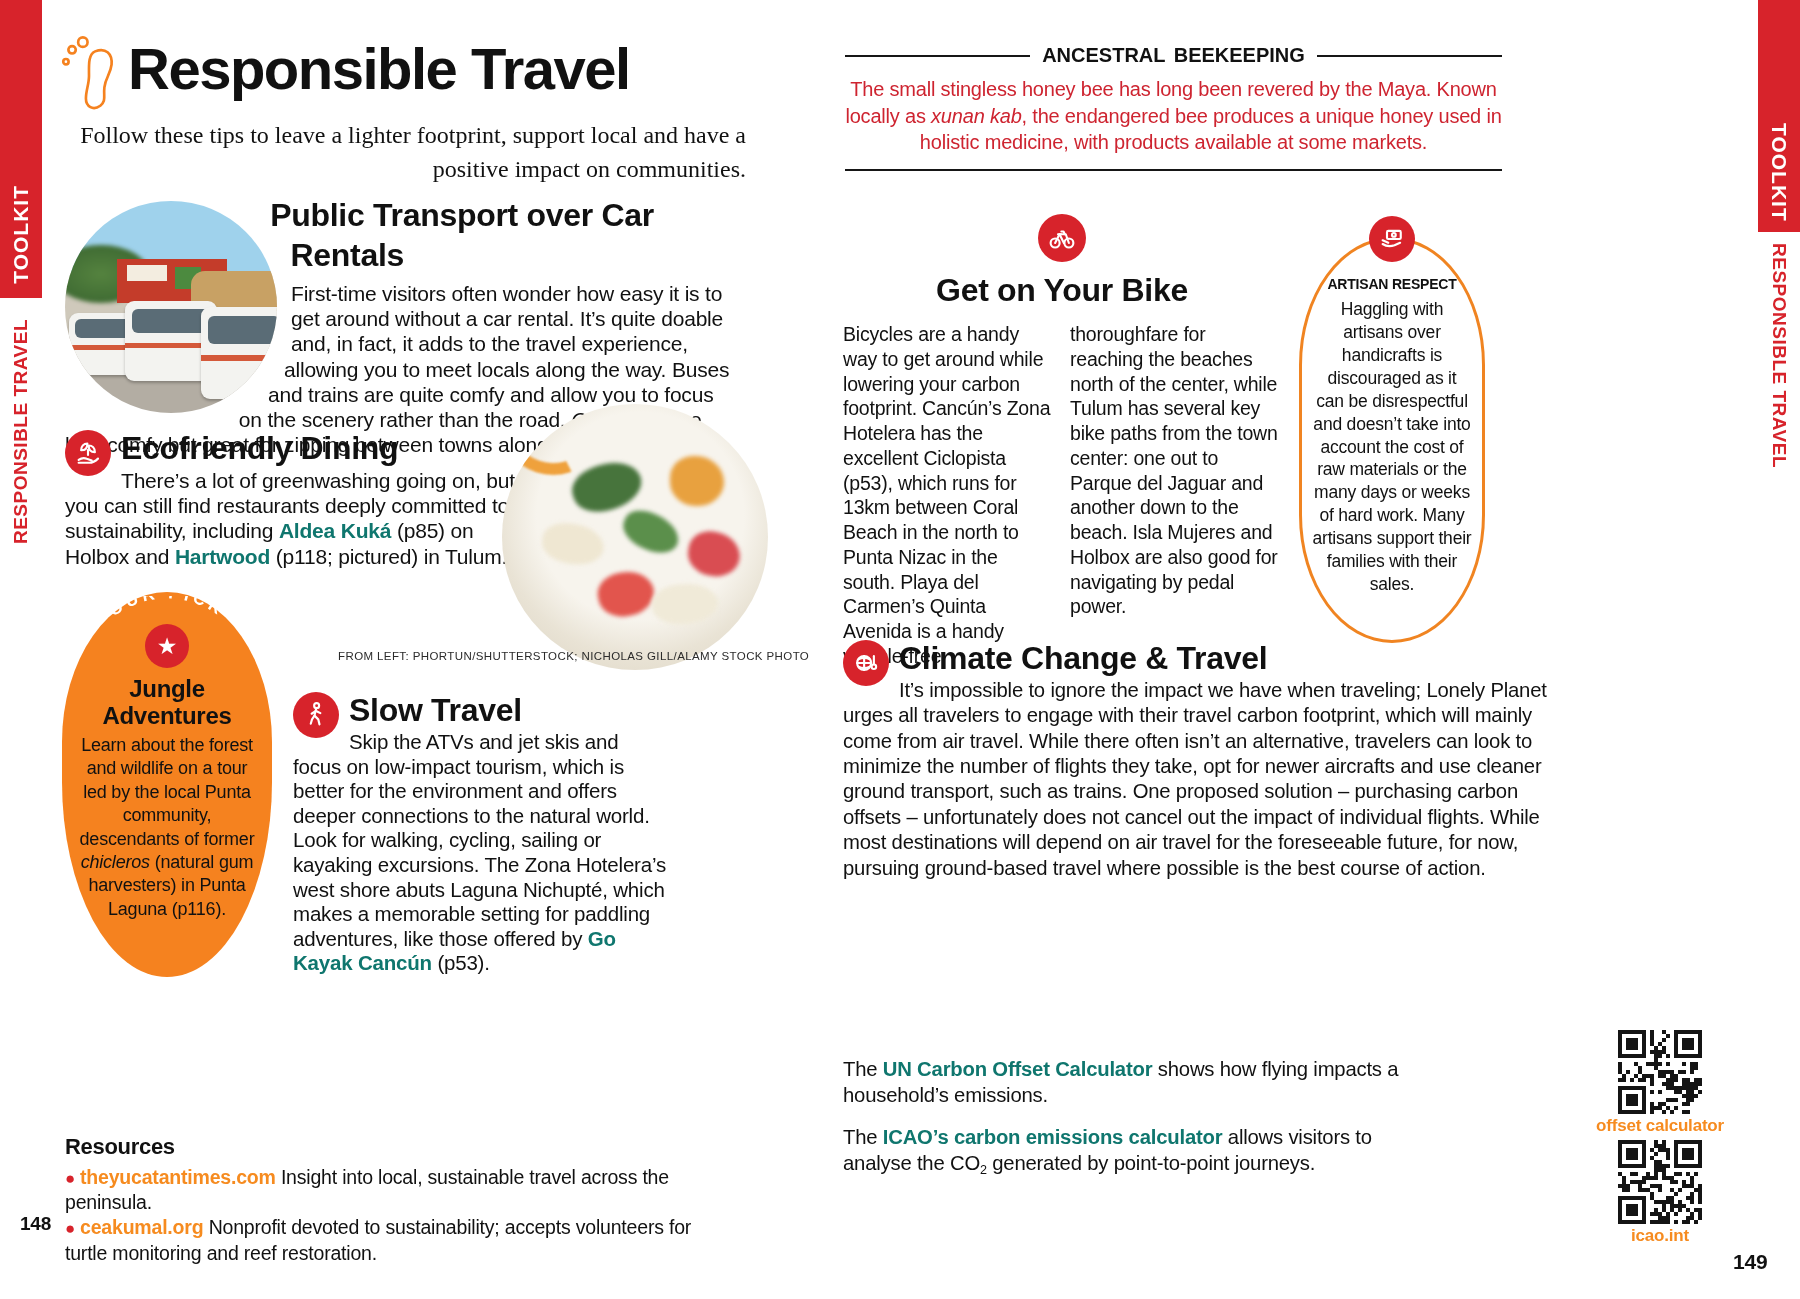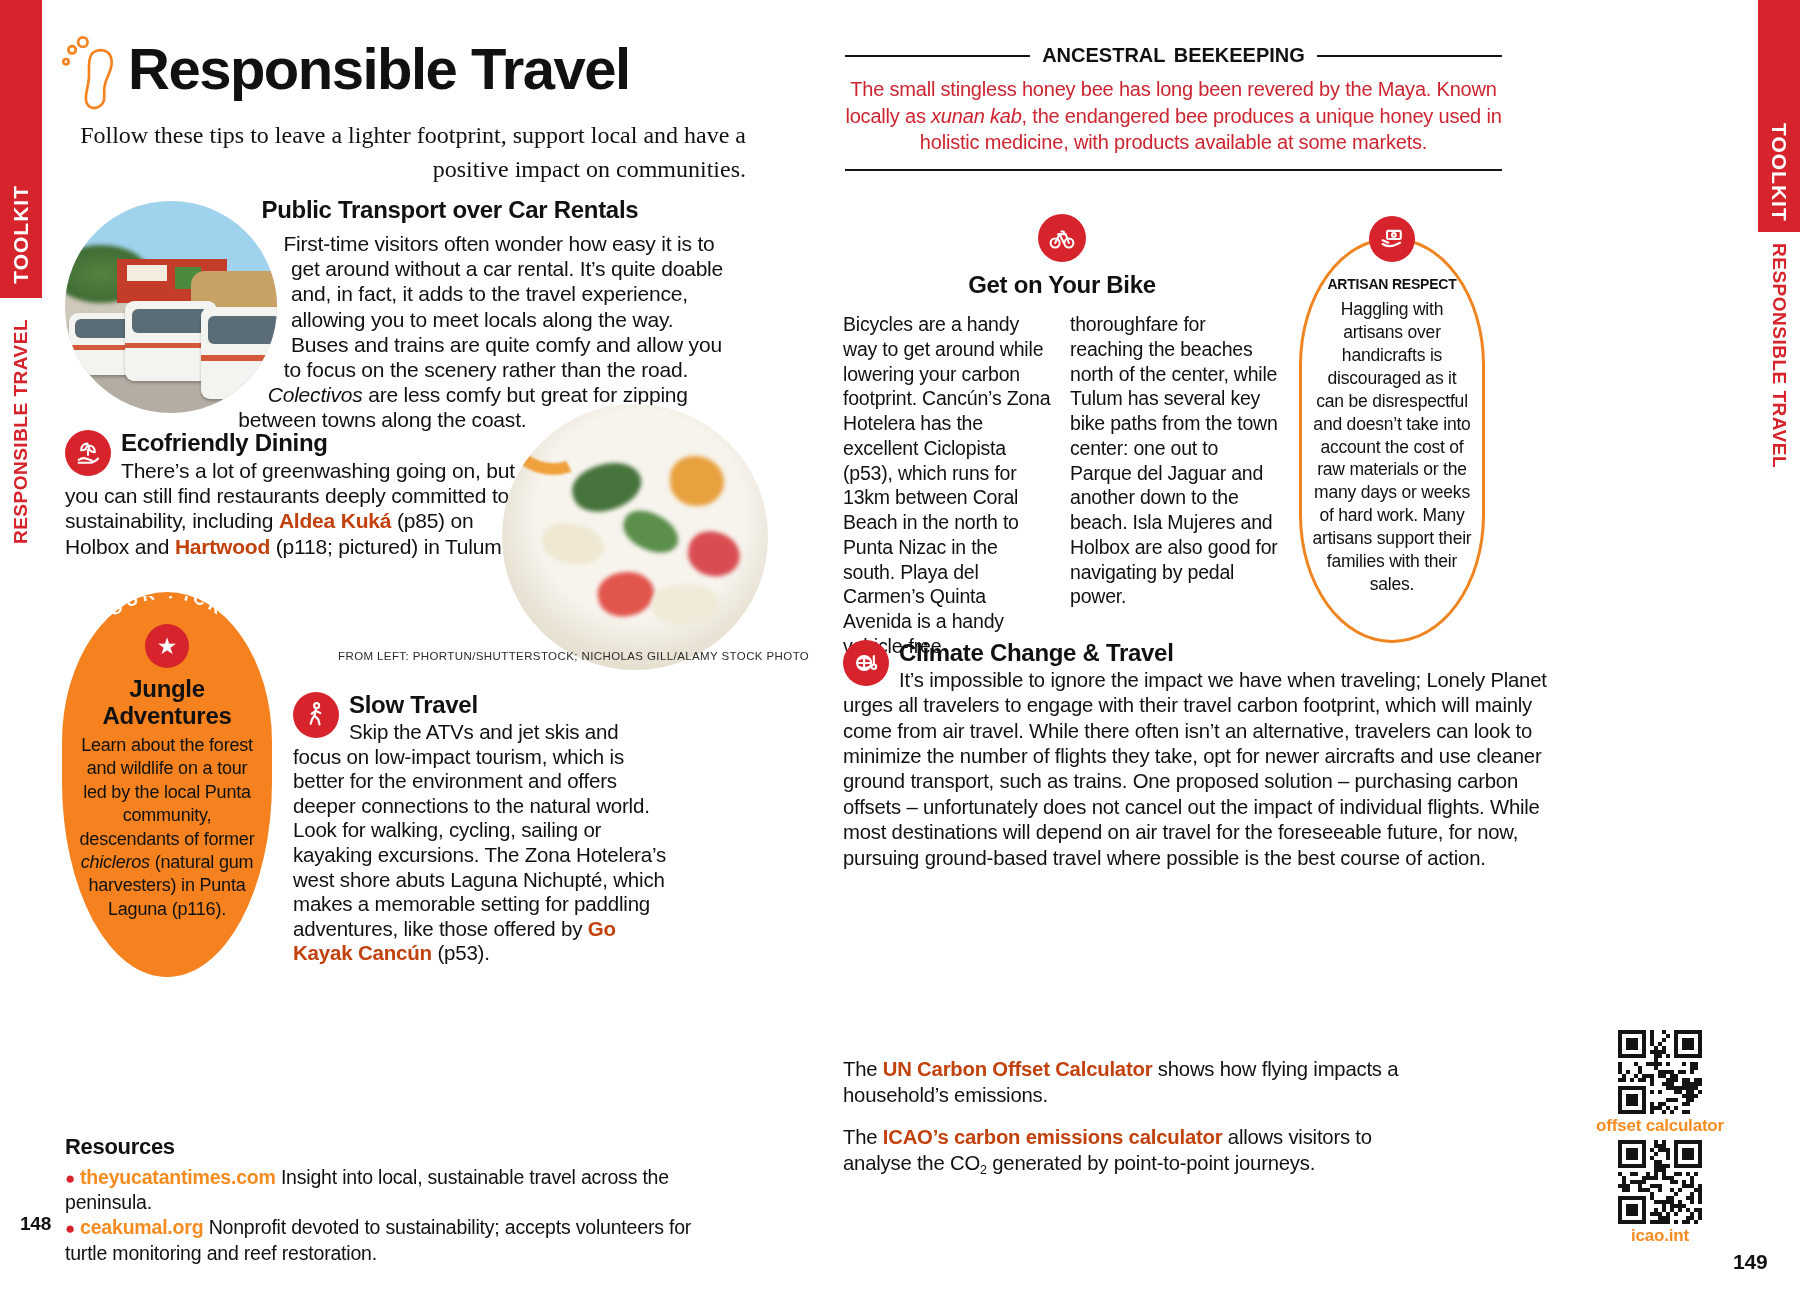--- a/index.html
+++ b/index.html
@@ -12,25 +12,25 @@
   .tab-red { background:#d7232b; display:flex; align-items:center; justify-content:flex-end; flex-direction:column; }
   .vtext { writing-mode:vertical-rl; font-weight:bold; white-space:nowrap; }
   .vtext.up { transform:rotate(180deg); }
   .tab-red .vtext { color:#fff; font-size:21px; letter-spacing:1px; }
   .side-label { display:flex; align-items:center; justify-content:center; }
   .side-label .vtext { color:#d7232b; font-size:19px; letter-spacing:0.5px; }
 
   
   .page-title { font-size:58px; font-weight:800; letter-spacing:-1.5px; line-height:1; }
   .intro { font-family:"Liberation Serif","DejaVu Serif",serif; font-size:24px; line-height:1.42; letter-spacing:0; }
-  h3.sec { font-size:24px; font-weight:800; line-height:1.25; letter-spacing:-0.3px; }
+  h3.sec { font-size:32px; font-weight:800; line-height:1.25; letter-spacing:-0.3px; }
   .body-txt { font-size:21px; line-height:1.2; }
   .i { font-style:italic; }
   .b { font-weight:400; }
-  .link { color:#c2410c; font-weight:700; }
+  .link { color:#0f766e; font-weight:700; }
   .sub { font-size:0.62em; vertical-align:-0.3em; }
 
   
   .badge { width:46px; height:46px; border-radius:50%; background:#d7232b; display:flex; align-items:center; justify-content:center; flex:none; }
   .badge svg { width:30px; height:30px; stroke:#fff; fill:none; stroke-width:1.7; stroke-linecap:round; stroke-linejoin:round; }
   .badge.fl { float:left; margin:2px 10px 4px 0; }
 
   
   .pt-head { margin-left:115px; margin-bottom:6px; }
   .photo-transit { width:212px; height:212px; border-radius:50%; overflow:hidden; position:relative;

